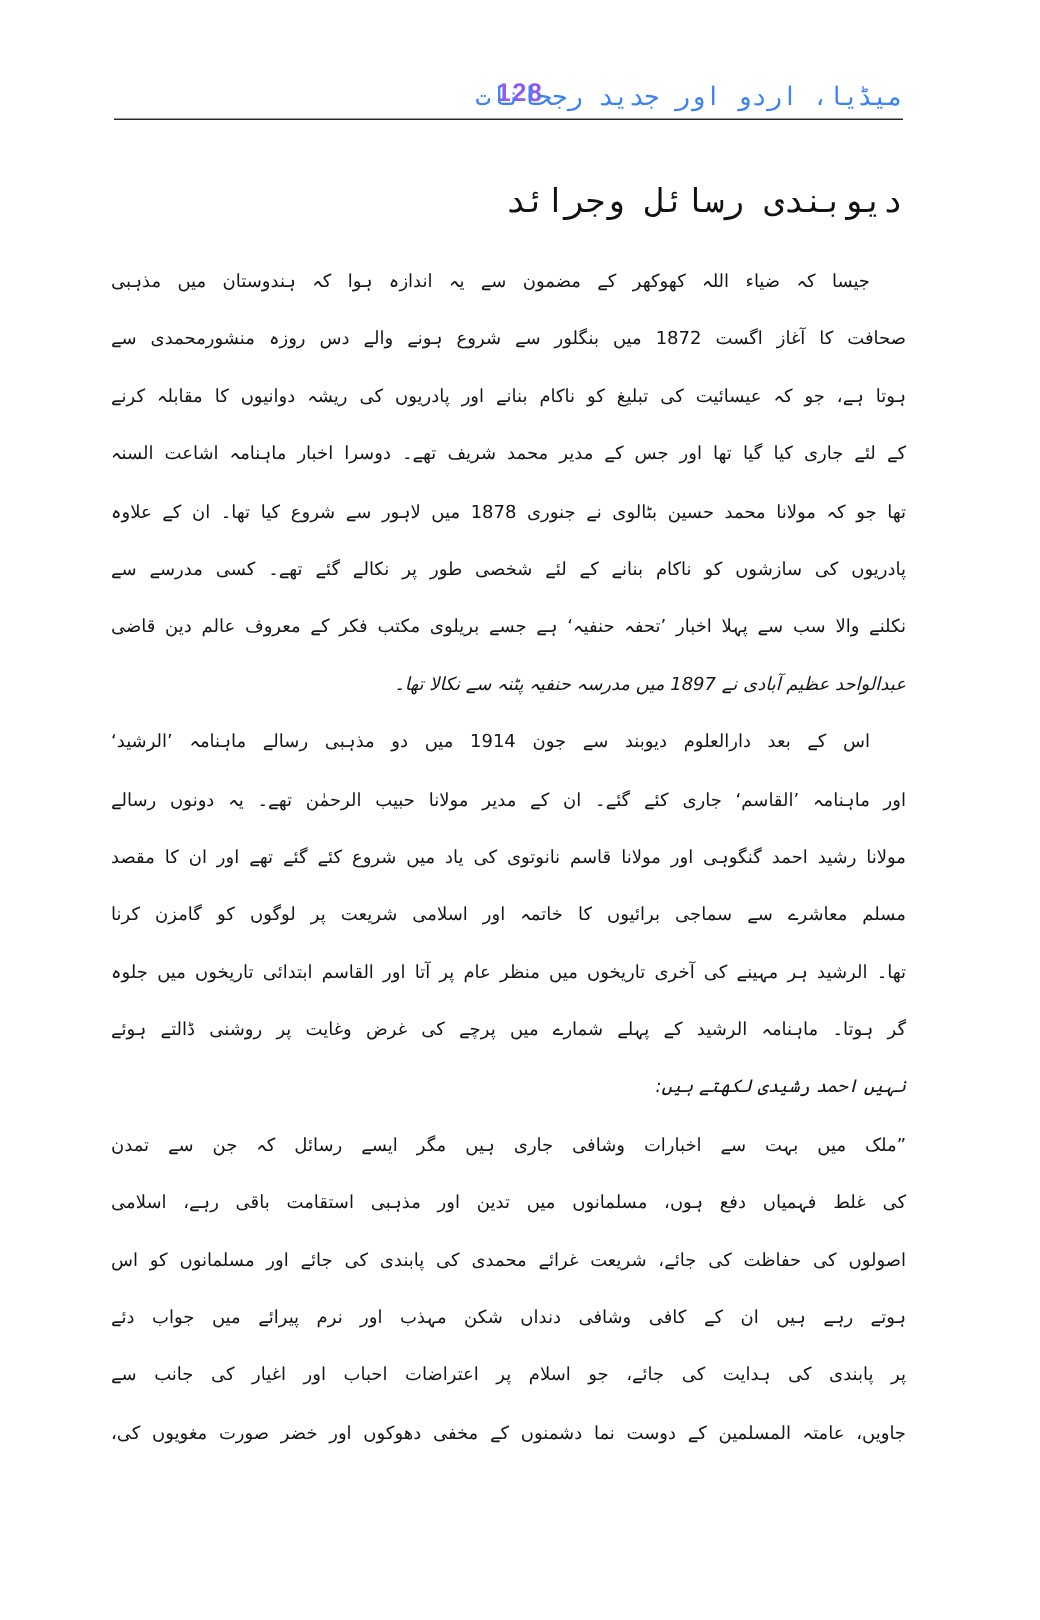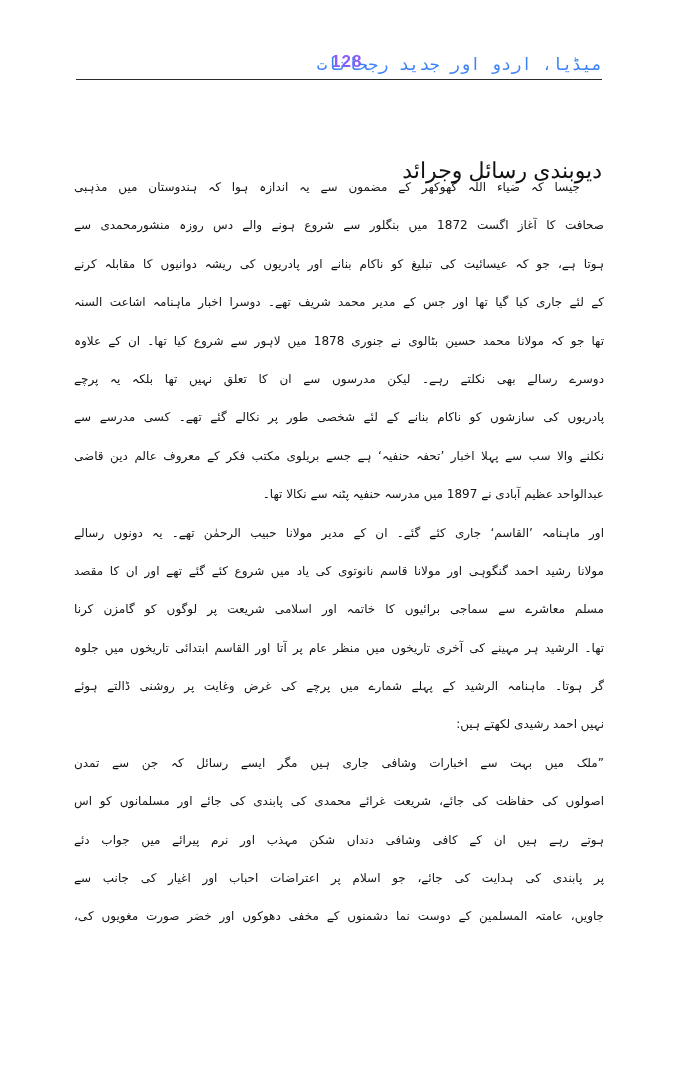--- a/index.html
+++ b/index.html
@@ -54,24 +54,23 @@
       width: 526px;
       top: 79px;
       height: 0;
       border-top: 1.5px solid #2a2a2a;
     }
     .section-heading {
       position: absolute;
       right: 91px;
       top: 122px;
       direction: rtl;
-      font-family: Liberation Sans, sans-serif;
+      font-family: Liberation Mono, monospace;
       font-size: 22px;
       color: #111;
-      margin-top: 36px;
     }
     .body-text {
       position: absolute;
       left: 74px;
       width: 530px;
       top: 168px;
       direction: rtl;
       text-align: justify;
       text-align-last: right;
     }
@@ -80,20 +79,21 @@
       line-height: 38.4px;
       font-family: "DejaVu Sans", sans-serif;
       font-size: 12px;
       white-space: nowrap;
       text-align: justify;
       text-align-last: justify;
       color: #151515;
     }
     .line.last {
       text-align-last: right;
+      font-style: italic;
     }
     .line.indent {
       padding-right: 24px;
     }
   </style>
 </head>
 <body>
 
 <div class="page">
 
@@ -105,32 +105,33 @@
 
   <div class="section-heading">دیوبندی رسائل وجرائد</div>
 
   <div class="body-text">
 
     <div class="line indent">جیسا کہ ضیاء اللہ کھوکھر کے مضمون سے یہ اندازہ ہوا کہ ہندوستان میں مذہبی</div>
     <div class="line">صحافت کا آغاز اگست 1872 میں بنگلور سے شروع ہونے والے دس روزہ منشورمحمدی سے</div>
     <div class="line">ہوتا ہے، جو کہ عیسائیت کی تبلیغ کو ناکام بنانے اور پادریوں کی ریشہ دوانیوں کا مقابلہ کرنے</div>
     <div class="line">کے لئے جاری کیا گیا تھا اور جس کے مدیر محمد شریف تھے۔ دوسرا اخبار ماہنامہ اشاعت السنہ</div>
     <div class="line">تھا جو کہ مولانا محمد حسین بٹالوی نے جنوری 1878 میں لاہور سے شروع کیا تھا۔ ان کے علاوہ</div>
-    <div class="line">دوسرے رسالے بھی نکلتے رہے۔ لیکن مدرسوں سے ان کا تعلق نہیں تھا بلکہ یہ پرچے</div>
     <div class="line">پادریوں کی سازشوں کو ناکام بنانے کے لئے شخصی طور پر نکالے گئے تھے۔ کسی مدرسے سے</div>
     <div class="line">نکلنے والا سب سے پہلا اخبار ’تحفہ حنفیہ‘ ہے جسے بریلوی مکتب فکر کے معروف عالم دین قاضی</div>
     <div class="line last">عبدالواحد عظیم آبادی نے 1897 میں مدرسہ حنفیہ پٹنہ سے نکالا تھا۔</div>
 
+    <div class="line indent">اس کے بعد دارالعلوم دیوبند سے جون 1914 میں دو مذہبی رسالے ماہنامہ ’الرشید‘</div>
     <div class="line">اور ماہنامہ ’القاسم‘ جاری کئے گئے۔ ان کے مدیر مولانا حبیب الرحمٰن تھے۔ یہ دونوں رسالے</div>
     <div class="line">مولانا رشید احمد گنگوہی اور مولانا قاسم نانوتوی کی یاد میں شروع کئے گئے تھے اور ان کا مقصد</div>
     <div class="line">مسلم معاشرے سے سماجی برائیوں کا خاتمہ اور اسلامی شریعت پر لوگوں کو گامزن کرنا</div>
     <div class="line">تھا۔ الرشید ہر مہینے کی آخری تاریخوں میں منظر عام پر آتا اور القاسم ابتدائی تاریخوں میں جلوہ</div>
     <div class="line">گر ہوتا۔ ماہنامہ الرشید کے پہلے شمارے میں پرچے کی غرض وغایت پر روشنی ڈالتے ہوئے</div>
     <div class="line last">نہیں احمد رشیدی لکھتے ہیں:</div>
 
     <div class="line">”ملک میں بہت سے اخبارات وشافی جاری ہیں مگر ایسے رسائل کہ جن سے تمدن</div>
+    <div class="line">کی غلط فہمیاں دفع ہوں، مسلمانوں میں تدین اور مذہبی استقامت باقی رہے، اسلامی</div>
     <div class="line">اصولوں کی حفاظت کی جائے، شریعت غرائے محمدی کی پابندی کی جائے اور مسلمانوں کو اس</div>
     <div class="line">ہوتے رہے ہیں ان کے کافی وشافی دنداں شکن مہذب اور نرم پیرائے میں جواب دئے</div>
     <div class="line">پر پابندی کی ہدایت کی جائے، جو اسلام پر اعتراضات احباب اور اغیار کی جانب سے</div>
     <div class="line">جاویں، عامتہ المسلمین کے دوست نما دشمنوں کے مخفی دھوکوں اور خضر صورت مغویوں کی،</div>
   </div>
 
 </div>
 
 </body></html>

